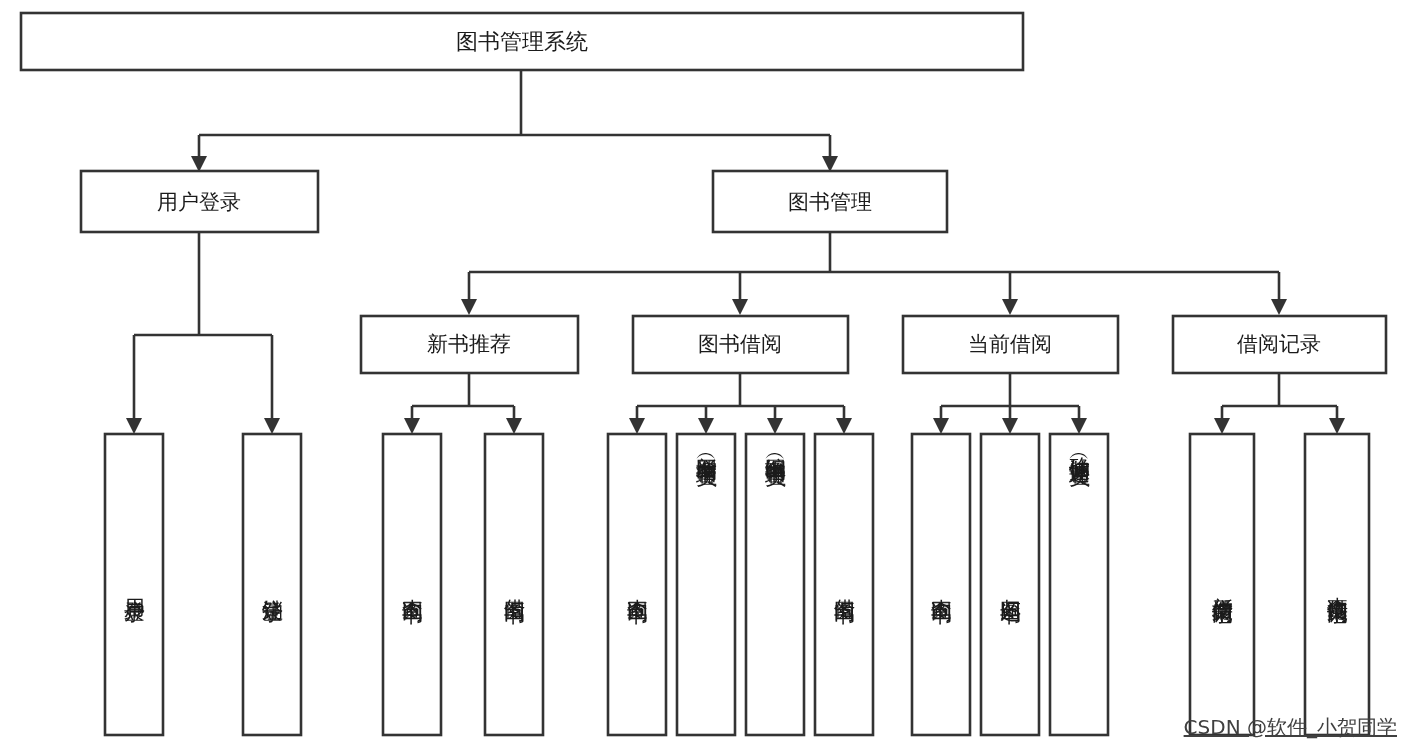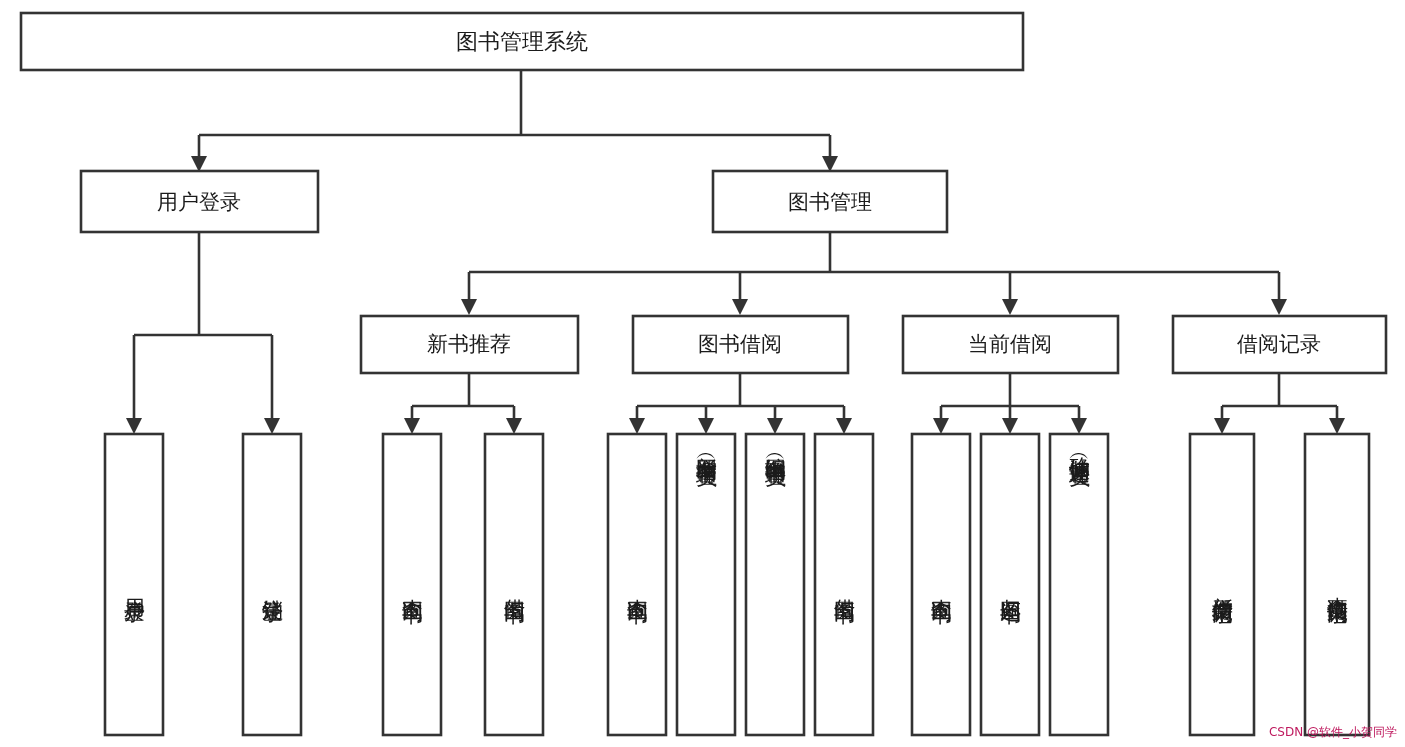--- a/index.html
+++ b/index.html
@@ -72,24 +72,25 @@
     line-height: 1.18;
     color: #1b1b1b;
     letter-spacing: 1.5px;
     white-space: nowrap;
   }
   #watermark {
     position: absolute;
     right: 8px;
     bottom: 6px;
     font-family: "DejaVu Sans", "Liberation Sans", sans-serif;
-    font-size: 12px;
-    color: #be185d;
+    font-size: 20px;
+    color: #404040;
     white-space: nowrap;
     user-select: none;
+    text-decoration: underline;
   }
 </style>
 </head>
 <body>
 
 <div id="diagram-root">
 
   <svg class="flow" viewBox="0 0 1405 747" xmlns="http://www.w3.org/2000/svg">
 
     <g>

